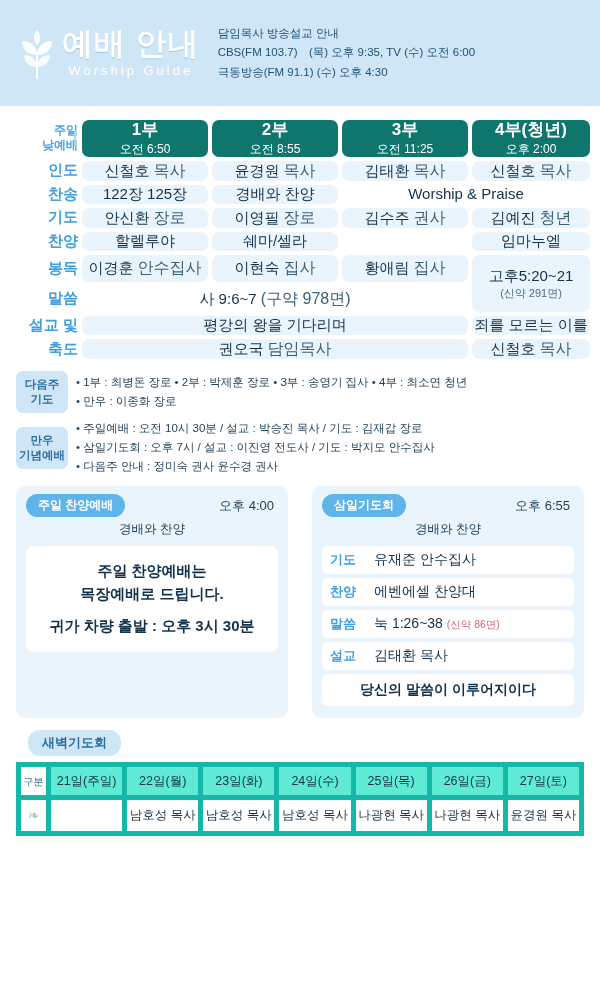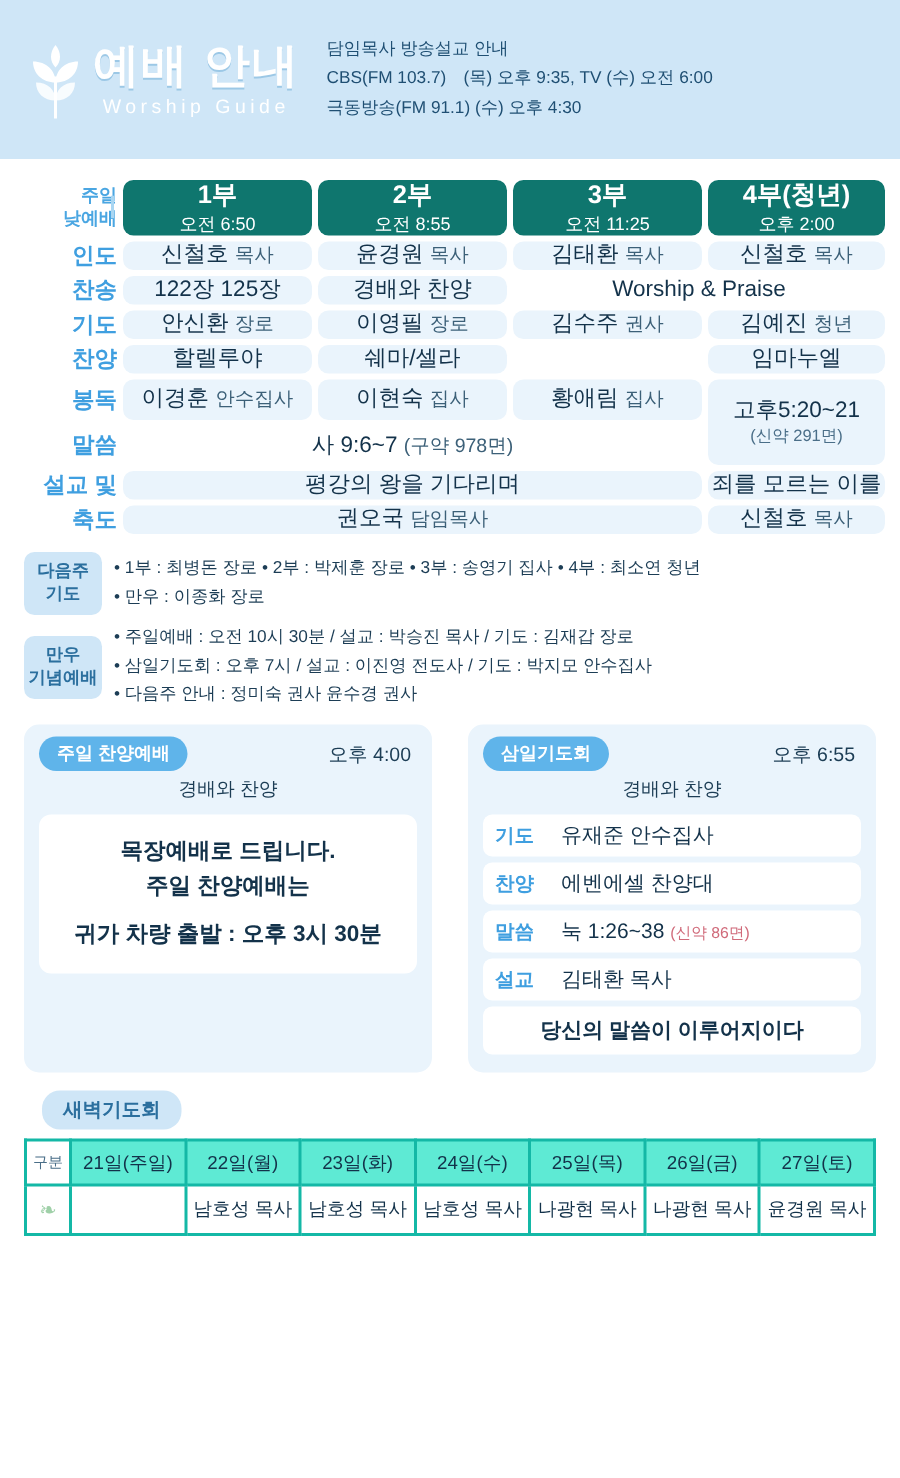--- a/index.html
+++ b/index.html
@@ -109,21 +109,21 @@
     background: #eaf4fc;
     border-radius: 7px;
     text-align: center;
     padding: 7px 2px;
     font-size: 15px;
     color: #13324a;
     line-height: 1.25;
     vertical-align: middle;
   }
   .cell.white { background: #ffffff; }
-  .cell .small { font-size: 13px; color: #3c6078; }
+  .cell .small { font-size: 16px; color: #3c6078; }
   .cell .sub { font-size: 11px; color: #4a6e88; display:block; margin-top:1px;}
   .cell.empty { background: transparent; }
   .cell.tall { padding: 12px 2px; }
 
   
   .infoblock {
     margin: 8px 16px 0 16px;
     display: flex;
     flex-direction: column;
     gap: 6px;
@@ -244,21 +244,21 @@
     border-radius: 12px;
     padding: 4px 14px;
   }
   .dawn {
     margin: 2px 16px 0 16px;
     width: 568px;
     border-collapse: collapse;
     table-layout: fixed;
   }
   .dawn th, .dawn td {
-    border: 2px solid #14b8a6;
+    border: 5px solid #14b8a6;
     text-align: center;
     font-size: 12.5px;
     color: #13324a;
     padding: 6px 1px;
     line-height: 1.3;
   }
   .dawn th {
     background: #5eead4;
     font-size: 12.5px;
     font-weight: normal;
@@ -434,22 +434,22 @@
 
   
   <div class="cards">
     <div class="card">
       <div class="card-head">
         <div class="card-chip">주일 찬양예배</div>
         <div class="card-time">오후 4:00</div>
       </div>
       <div class="card-sub">경배와 찬양</div>
       <div class="card-body">
+        <div class="b">주일 찬양예배는</div>
         <div class="b">목장예배로 드립니다.</div>
-        <div class="b">주일 찬양예배는</div>
         <span class="gap"></span>
         <div class="b">귀가 차량 출발 : 오후 3시 30분</div>
       </div>
     </div>
 
     <div class="card">
       <div class="card-head">
         <div class="card-chip">삼일기도회</div>
         <div class="card-time">오후 6:55</div>
       </div>

